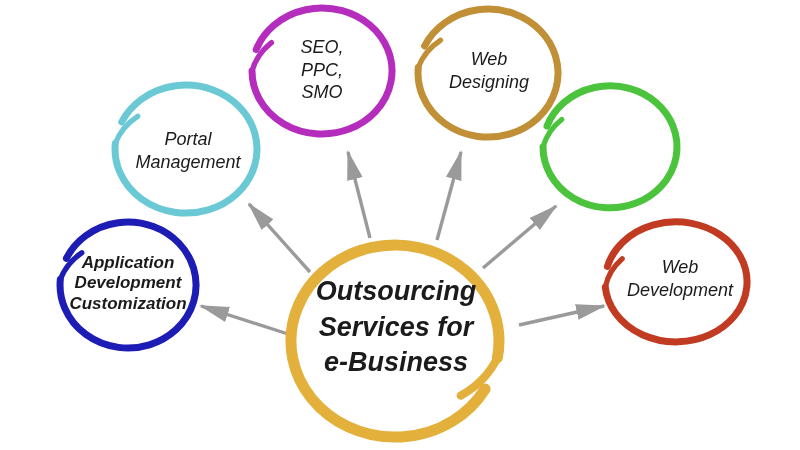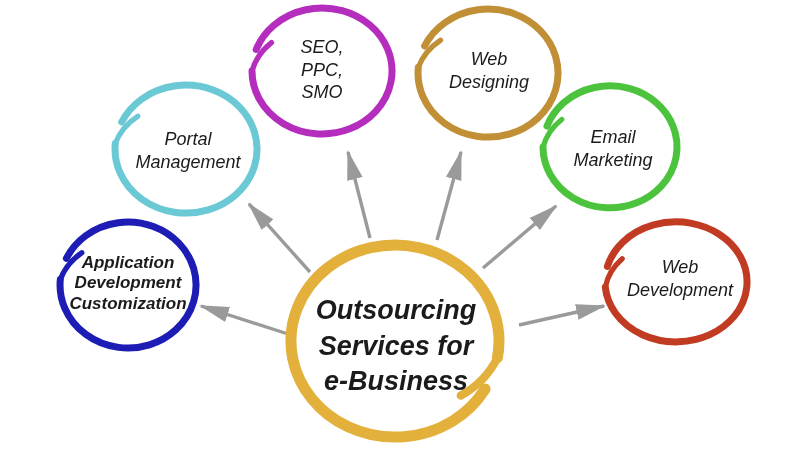--- a/index.html
+++ b/index.html
@@ -80,37 +80,35 @@
       <path class="ring-main" stroke="#4cc33c" d="M 547.0 126.1 A 67 61 0 1 1 543.0 147.0" stroke-width="7"></path>
       <path class="ring-tail" stroke="#4cc33c" d="M 543.0 147.0 Q 547.5 130.7 561.7 119.5" stroke-width="5.25"></path>
     </g>
 
     <g>
       <path class="ring-main" stroke="#c13a22" d="M 607.4 266.5 A 71 60 0 1 1 605.3 287.2" stroke-width="7"></path>
       <path class="ring-tail" stroke="#c13a22" d="M 605.3 287.2 Q 608.4 270.9 622.2 258.8" stroke-width="5.25"></path>
     </g>
   </svg>
 
-  <div class="label center" style="left:396px; top:346px;">Outsourcing
+  <div class="label center" style="left:396px; top:327px;">Outsourcing
 Services for
 e-Business</div>
 
   <div class="label small" style="left:128px; top:284px;">Application
 Development
 Customization</div>
 
   <div class="label" style="left:322px; top:70px;">SEO,
 PPC,
 SMO</div>
 
   <div class="label" style="left:188px; top:150px;">Portal
 Management</div>
 
   <div class="label" style="left:489px; top:70px;">Web
 Designing</div>
 
-  <div class="label" style="left:613px; top:148px;">Email
-Marketing</div>
 
   <div class="label" style="left:680px; top:278px;">Web
 Development</div>
 
 </div>
 
 </body></html>

